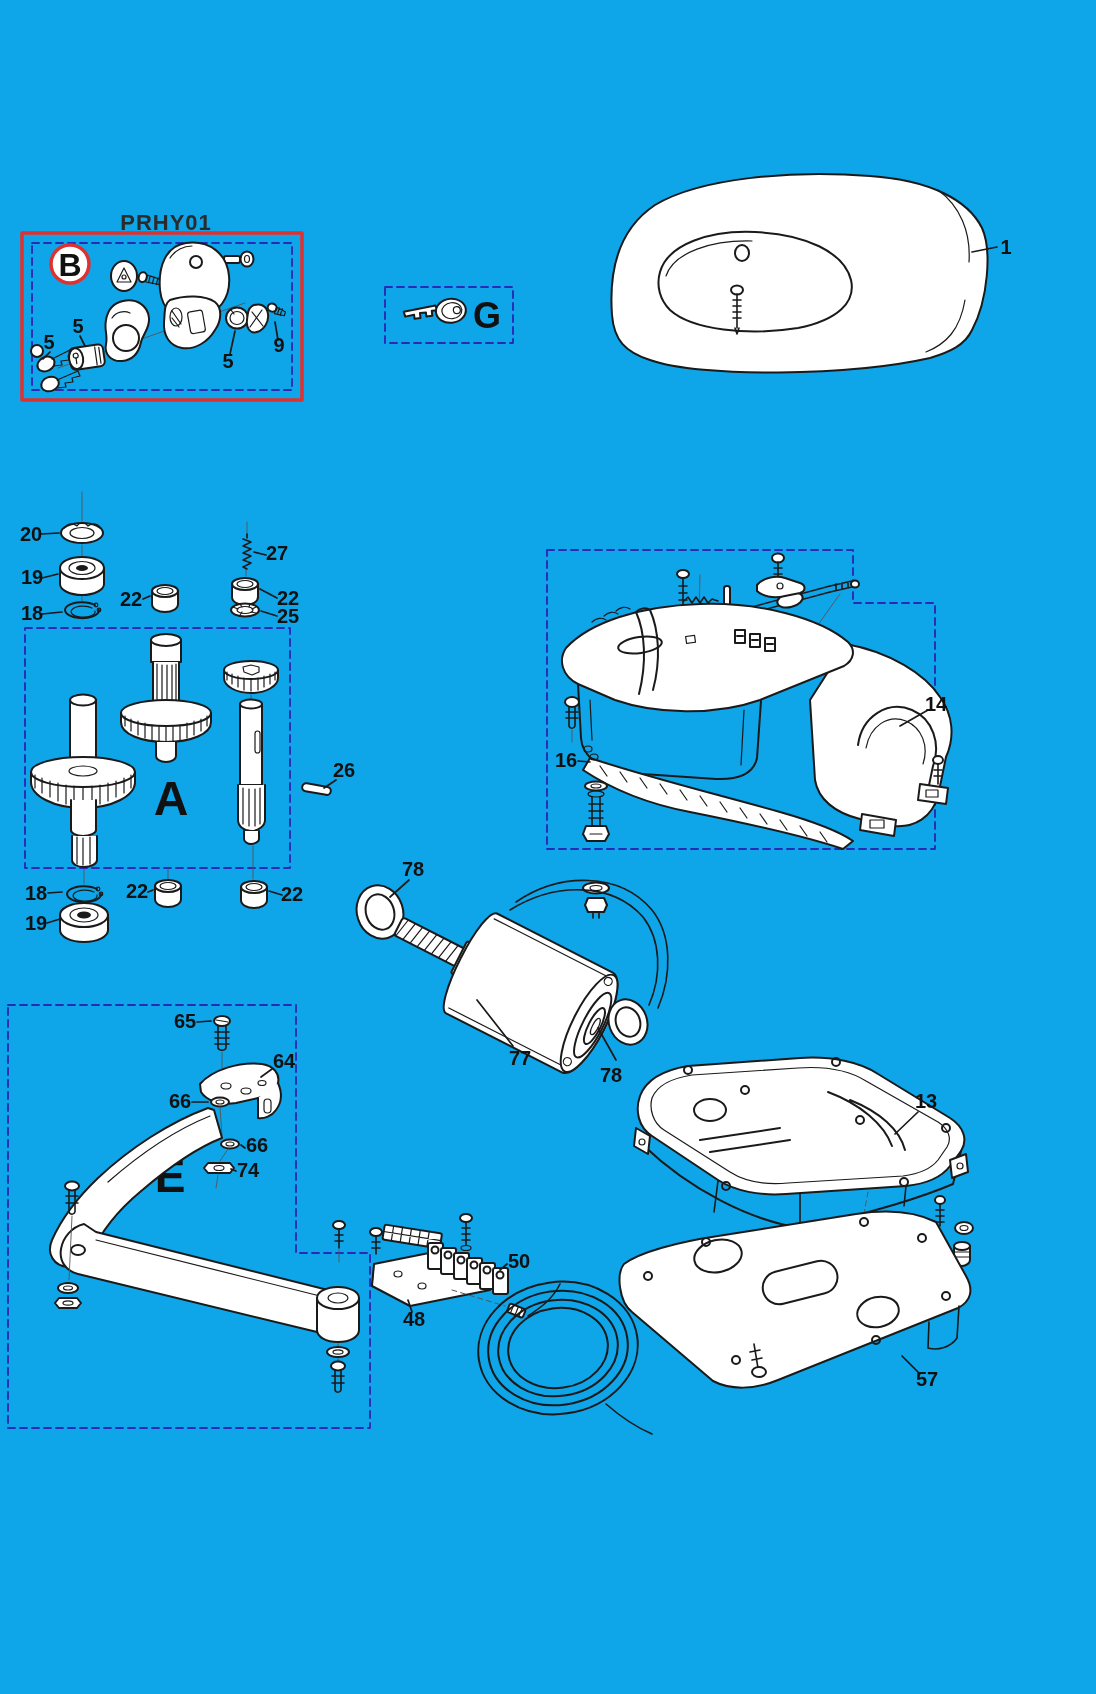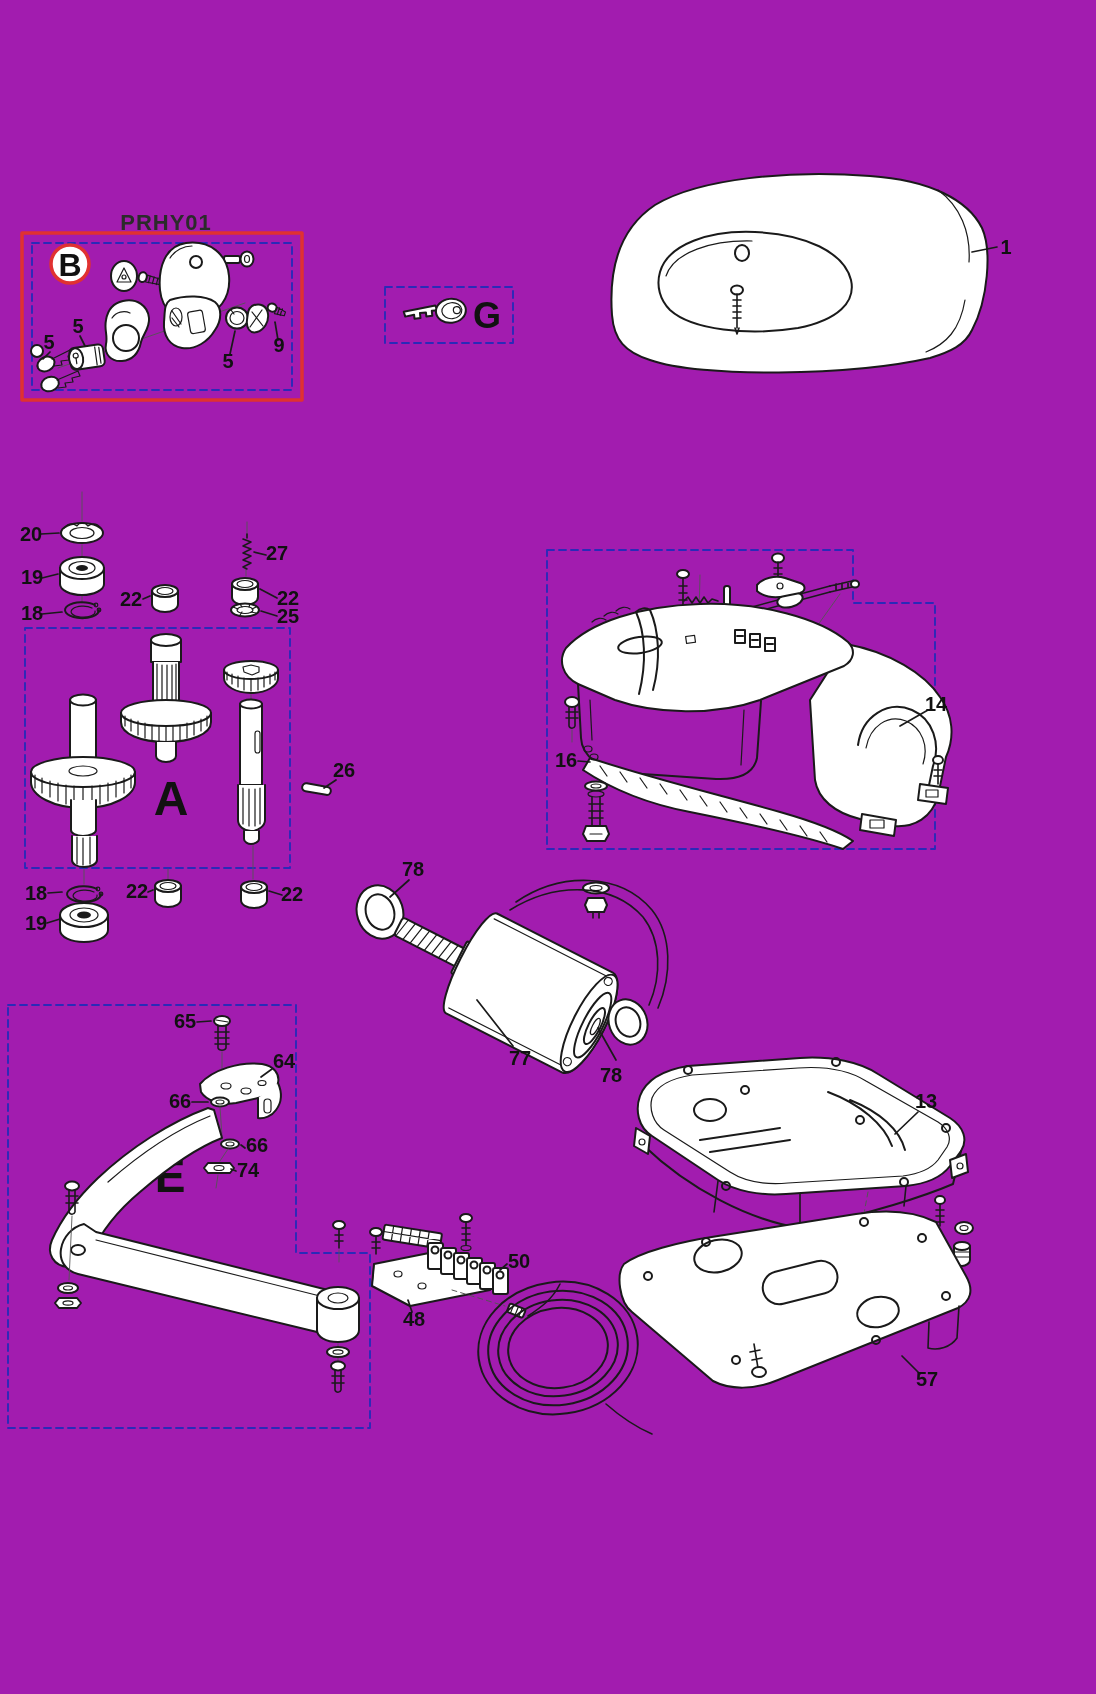--- a/index.html
+++ b/index.html
@@ -1,16 +1,16 @@
 <!DOCTYPE html>
 <html><head>
 <meta charset="utf-8">
 <style>
   html,body{margin:0;padding:0;background:#fff;}
-  .canvas{position:relative;width:1096px;height:1694px;background:#a21caf;overflow:hidden;}
+  .canvas{position:relative;width:1096px;height:1694px;background:#0ea5e9;overflow:hidden;}
   svg{display:block;}
   svg *{vector-effect:none;}
   path,ellipse,circle,rect,line,polyline,polygon{stroke:#1a1a1a;fill:none;stroke-width:2;stroke-linecap:round;stroke-linejoin:round;}
   .f{fill:#fff;}
   .dk{fill:#1a1a1a;stroke:none;}
   .t{stroke-width:1.2;}
   .tt{stroke-width:1.6;}
   .ld{stroke-width:1.7;}
   .al{stroke:#555;stroke-width:0.9;}
   .ald{stroke:#555;stroke-width:1;stroke-dasharray:5 4;}

